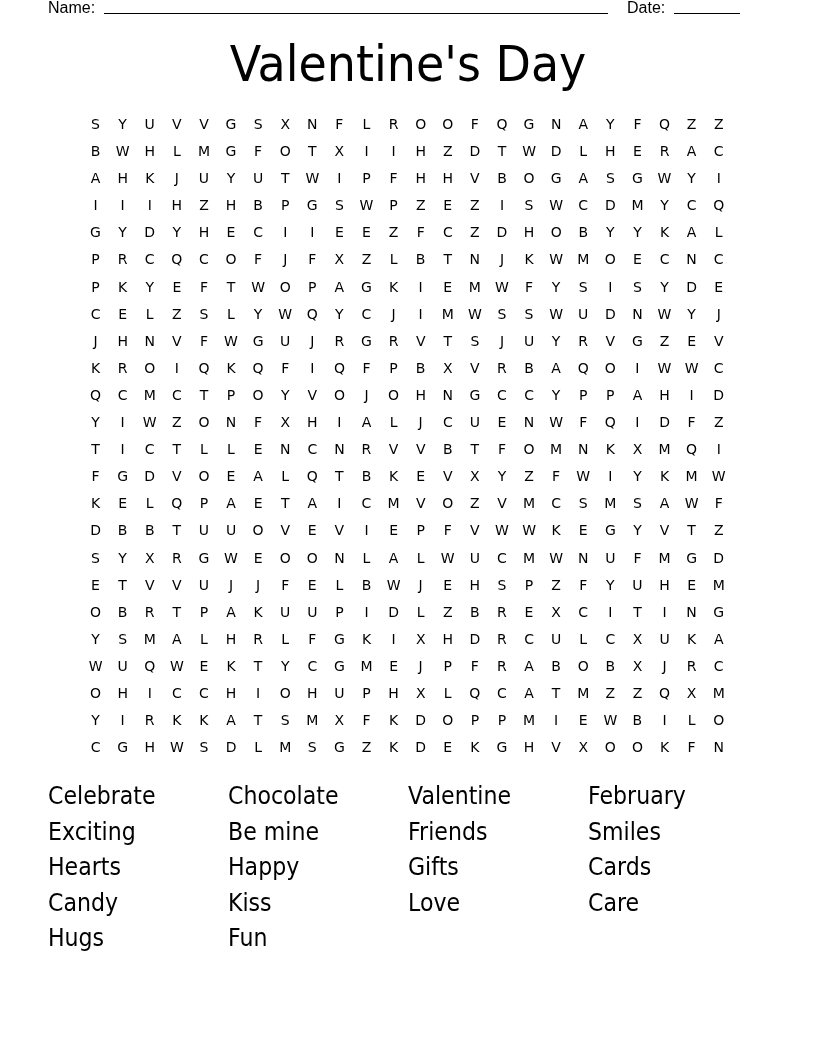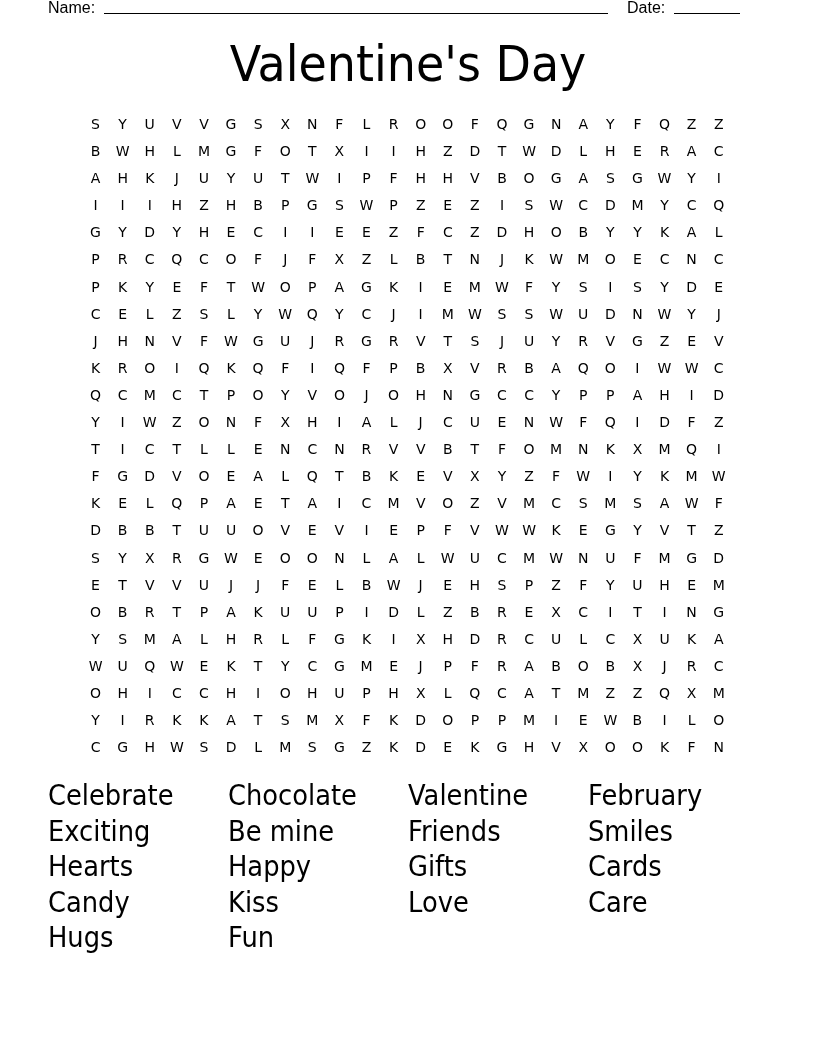--- a/index.html
+++ b/index.html
@@ -26,21 +26,21 @@
     .grid-row { height: 27.1px; display: flex; }
     .cell {
       width: 27.1px; height: 27.1px; line-height: 27.1px; text-align: center;
       font-family: "DejaVu Sans", sans-serif; font-size: 14px; cursor: pointer;
     }
 
     .wordlist {
       position: absolute; left: 48px; top: 780px; width: 720px;
       display: grid; grid-template-columns: 180px 180px 180px 180px;
       grid-auto-rows: 35.5px;
-      font-family: "DejaVu Sans", sans-serif; font-size: 28px; line-height: 32px;
+      font-family: "DejaVu Sans", sans-serif; font-size: 24px; line-height: 32px;
     }
     .word { white-space: nowrap; transform: scaleX(0.92); transform-origin: left; }
   </style>
 </head>
 <body>
 
 <div class="header-line">
   <span id="name-label" class="lbl">Name:</span>
   <span id="name-blank" class="blank"></span>
   <span id="date-label" class="lbl">Date:</span>

